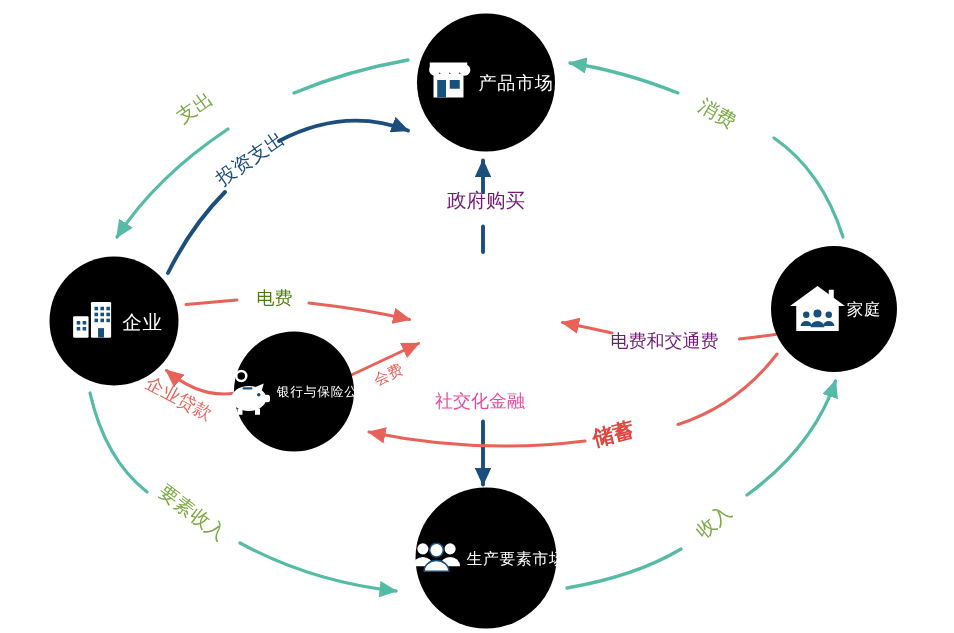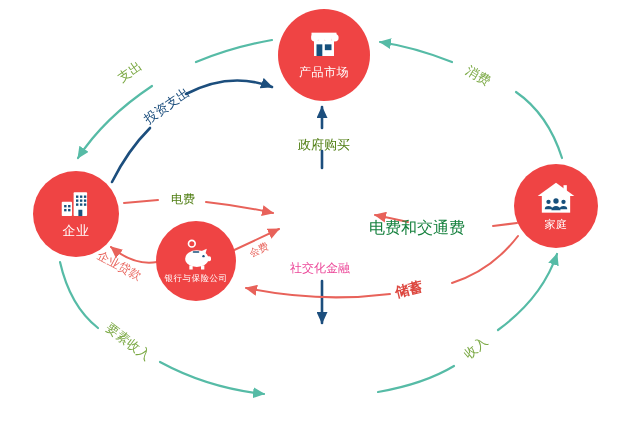--- a/index.html
+++ b/index.html
@@ -2,22 +2,22 @@
 <html><head>
 <meta charset="utf-8">
 <style>
   html,body{margin:0;padding:0;background:#fff;}
   .stage{position:relative;width:636px;height:422px;background:#fff;overflow:hidden;
          font-family:"DejaVu Sans","Liberation Sans",sans-serif;}
   svg.arrows{position:absolute;left:0;top:0;z-index:1;}
   .st{stroke:#56bba6;stroke-width:2.2;fill:none;stroke-linecap:round;}
   .sn{stroke:#1c4e7d;stroke-width:2.6;fill:none;stroke-linecap:round;}
   .sr{stroke:#e8625a;stroke-width:2;fill:none;stroke-linecap:round;}
-  .node{position:absolute;z-index:2;border-radius:50%;background:#ef4444;
-        display:flex;flex-direction:column;align-items:center;justify-content:center;}
+  .node{position:absolute;z-index:2;border-radius:50%;background:#000000;
+        display:flex;align-items:center;justify-content:center;}
   .nicon{display:block;line-height:0;}
   .nlabel{color:#fff;white-space:nowrap;margin-top:1px;letter-spacing:0.5px;}
   .nlabel.u{text-underline-offset:2px;}
   .elabel{position:absolute;z-index:3;white-space:nowrap;
           transform:translate(-50%,-50%) rotate(var(--r,0deg));font-size:13px;}
   .bold{font-weight:bold;}
 </style>
 </head>
 <body>
 
@@ -138,27 +138,44 @@
         <rect x="37" y="23" width="5" height="6" rx="2" fill="#fff"></rect>
         <rect x="16" y="34" width="4" height="5" fill="#fff"></rect>
           <rect x="30" y="34" width="4" height="5" fill="#fff"></rect>
         <rect x="20" y="17" width="8" height="1.8" rx="0.9" fill="#17507c"></rect>
         <circle cx="33" cy="23" r="1.4" fill="#17507c"></circle>
       </svg>
     </span>
     <span class="nlabel" style="font-size:8.5px">银行与保险公司</span>
   </div>
 
+  <div class="node" style="left:277px;top:325px;width:94px;height:94px">
+    <span class="nicon">
+      <svg width="40" height="33" viewBox="0 0 48 40">
+        <g fill="#fff">
+            <circle cx="13" cy="12" r="4.5"></circle>
+            <path d="M5,26 a8,7.5 0 0 1 16,0 z"></path>
+            <circle cx="35" cy="12" r="4.5"></circle>
+            <path d="M27,26 a8,7.5 0 0 1 16,0 z"></path>
+          </g>
+        <g fill="#fff" stroke="#17507c" stroke-width="1.2">
+            <circle cx="24" cy="13" r="5.5"></circle>
+            <path d="M14,30 a10,8.5 0 0 1 20,0 z"></path>
+          </g>
+      </svg>
+    </span>
+    <span class="nlabel" style="font-size:10.5px">生产要素市场</span>
+  </div>
 
   <div class="elabel" style="left:130px;top:72px;--r:-35deg;color:#7aa843">支出</div>
   <div class="elabel" style="left:167px;top:106px;--r:-35deg;color:#1c4e7d">投资支出</div>
   <div class="elabel" style="left:478px;top:76px;--r:30deg;color:#7aa843">消费</div>
-  <div class="elabel" style="left:324px;top:145px;color:#4d7c0f">政府购买</div>
+  <div class="elabel" style="left:324px;top:134px;color:#701a75">政府购买</div>
   <div class="elabel" style="left:183px;top:199px;font-size:12px;color:#4d7c0f">电费</div>
-  <div class="elabel" style="left:417px;top:228px;font-size:16px;color:#15803d">电费和交通费</div>
+  <div class="elabel" style="left:443px;top:228px;font-size:12px;color:#701a75">电费和交通费</div>
   <div class="elabel" style="left:259px;top:250px;--r:-25deg;font-size:10px;color:#e8625a">会费</div>
   <div class="elabel" style="left:119px;top:266px;--r:28deg;font-size:12px;color:#e8625a">企业贷款</div>
   <div class="elabel bold" style="left:409px;top:290px;--r:-14deg;font-size:14px;color:#dd4840">储蓄</div>
   <div class="elabel" style="left:128px;top:342px;--r:37deg;color:#7aa843">要素收入</div>
   <div class="elabel" style="left:476px;top:348px;--r:-40deg;color:#7aa843">收入</div>
   <div class="elabel" style="left:320px;top:268px;font-size:12px;color:#ec4899">社交化金融</div>
 
 </div>
 
 </body></html>

